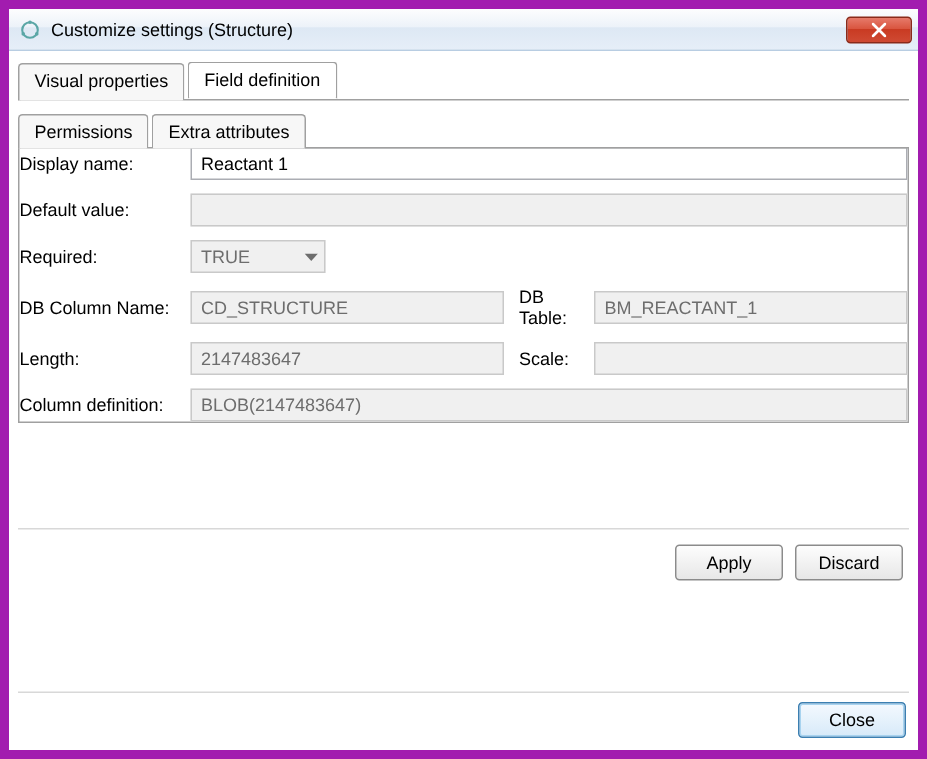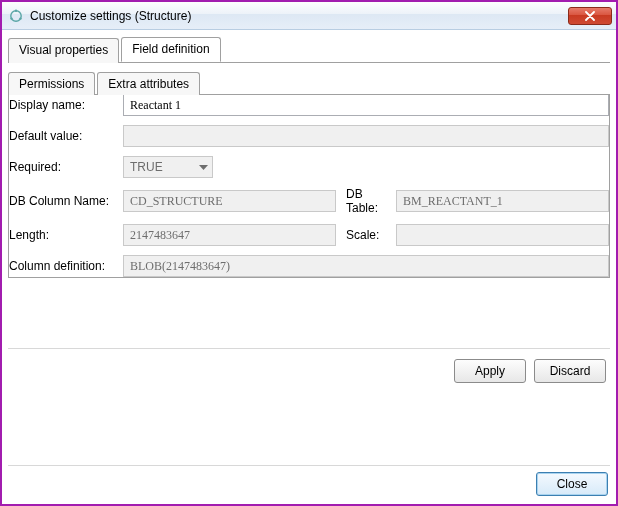--- a/index.html
+++ b/index.html
@@ -7,21 +7,21 @@
     margin: 0;
     padding: 0;
     font-family: "Segoe UI", Tahoma, sans-serif;
     font-size: 12px;
     background: #fff;
     color: #000;
   }
   .window {
     width: 618px;
     height: 506px;
-    border: 2px solid #a21caf;
+    border: 6px solid #a21caf;
     background: #fff;
     position: relative;
   }
   .titlebar {
     height: 28px;
     background: linear-gradient(to bottom, #fdfdfe 0%, #ecf2f9 45%, #dde8f4 46%, #e6eef8 100%);
     border-bottom: 1px solid #b8cde2;
     display: flex;
     align-items: center;
     padding: 0 4px 0 6px;
@@ -118,21 +118,21 @@
   .label-col2 {
     width: 60px;
     padding: 0 6px 0 10px;
     text-align: left;
   }
   .input {
     height: 22px;
     border: 1px solid #abadb3;
     background: #fff;
     padding: 2px 6px;
-    font-family: Liberation Serif, serif;
+    font-family: Liberation Sans, sans-serif;
     font-size: 12px;
     color: #000;
     outline: none;
   }
   .input:disabled, .input.readonly {
     background: #f0f0f0;
     color: #6d6d6d;
     border: 1px solid #c9c9c9;
   }
   .input.flex { flex: 1; }

